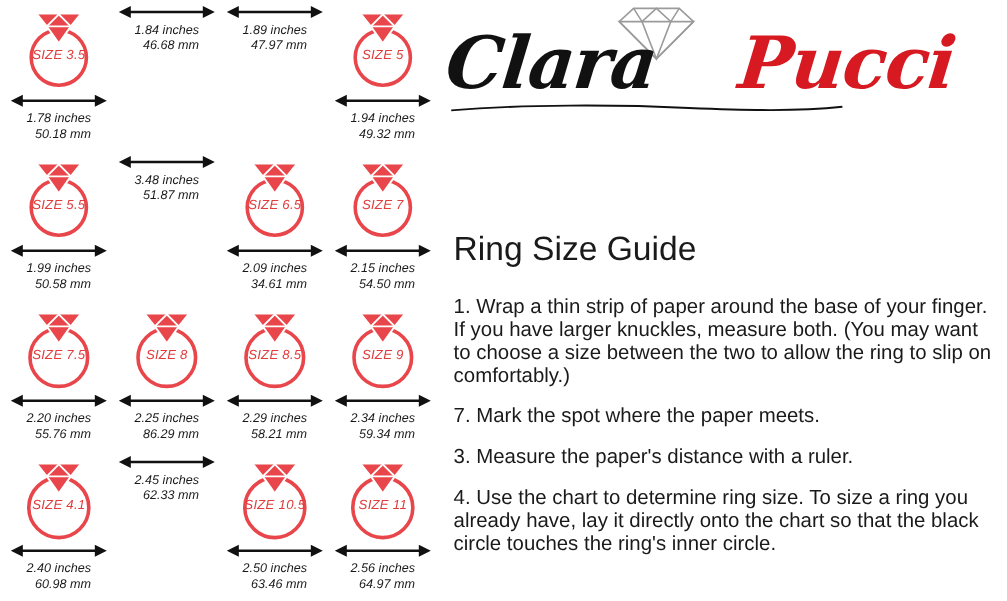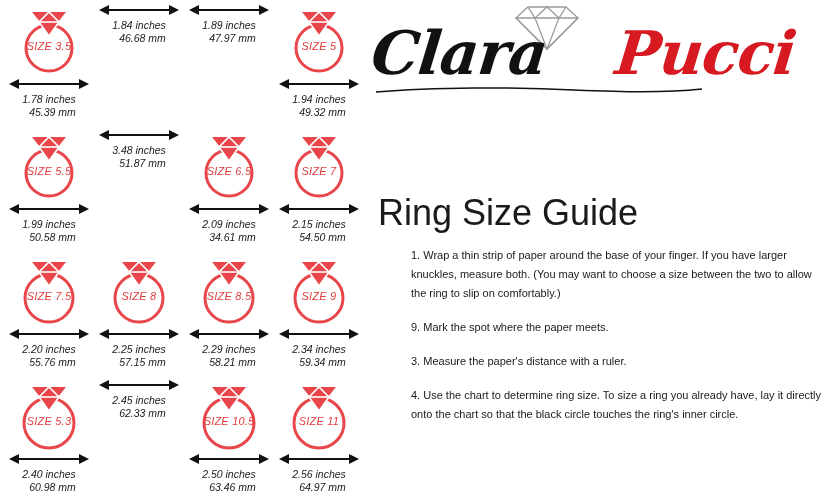--- a/index.html
+++ b/index.html
@@ -107,36 +107,35 @@
   }
   .logo-swash {
     position: absolute;
     left: 8px; top: 86px;
     width: 330px; height: 10px;
   }
 
   .guide-title {
     position: absolute;
     left: 12px; top: 192px;
-    font-size: 36px;
+    font-size: 28px;
     color: #1a1a1a;
     font-family: "Liberation Sans", sans-serif;
     text-align: right;
   }
   .steps {
     position: absolute;
     left: 12px; top: 246px;
     width: 452px;
   }
   .step {
-    font-size: 11px;
+    font-size: 17px;
     line-height: 19px;
     color: #1a1a1a;
     margin-bottom: 15px;
-    margin-left: 33px;
   }
 </style>
 </head>
 <body>
 
 <div class="page">
 
   <div class="chart">
     <div class="chart-row">
       <div class="cell">
@@ -152,21 +151,21 @@
         </div>
         <div class="arrow-row">
           <svg width="84" height="14" viewBox="0 0 84 14">
             <line x1="10" y1="7" x2="74" y2="7" stroke="#111" stroke-width="2"></line>
             <path d="M2 7 L12 2 L12 12 Z" fill="#111"></path>
             <path d="M82 7 L72 2 L72 12 Z" fill="#111"></path>
           </svg>
         </div>
         <div class="meas">
           <div>1.78 inches</div>
-          <div>45.39 mm</div>
+          <div>50.18 mm</div>
         </div>
       </div>
       <div class="cell">
         <div class="arrow-row">
           <svg width="84" height="14" viewBox="0 0 84 14">
             <line x1="10" y1="7" x2="74" y2="7" stroke="#111" stroke-width="2"></line>
             <path d="M2 7 L12 2 L12 12 Z" fill="#111"></path>
             <path d="M82 7 L72 2 L72 12 Z" fill="#111"></path>
           </svg>
         </div>
@@ -335,21 +334,21 @@
         </div>
         <div class="arrow-row">
           <svg width="84" height="14" viewBox="0 0 84 14">
             <line x1="10" y1="7" x2="74" y2="7" stroke="#111" stroke-width="2"></line>
             <path d="M2 7 L12 2 L12 12 Z" fill="#111"></path>
             <path d="M82 7 L72 2 L72 12 Z" fill="#111"></path>
           </svg>
         </div>
         <div class="meas">
           <div>2.25 inches</div>
-          <div>57.15 mm</div>
+          <div>86.29 mm</div>
         </div>
       </div>
       <div class="cell">
         <div class="ring-wrap">
           <svg class="ring-svg" width="88" height="72" viewBox="0 0 88 72">
             <circle cx="44" cy="44" r="24" fill="none" stroke="#e8464a" stroke-width="3"></circle>
             <path d="M26 8 L62 8 L44 32 Z" fill="#e8464a"></path>
             <path d="M26 8 L34 18 L44 8 L54 18 L62 8" fill="none" stroke="#ffffff" stroke-width="1.6"></path>
             <path d="M34 18 L44 32 L54 18" fill="none" stroke="#ffffff" stroke-width="1.6"></path>
             <path d="M34 18 L54 18" stroke="#ffffff" stroke-width="1.6" fill="none"></path>
@@ -396,21 +395,21 @@
     <div class="chart-row">
       <div class="cell">
         <div class="ring-wrap">
           <svg class="ring-svg" width="88" height="72" viewBox="0 0 88 72">
             <circle cx="44" cy="44" r="25" fill="none" stroke="#e8464a" stroke-width="3"></circle>
             <path d="M26 8 L62 8 L44 32 Z" fill="#e8464a"></path>
             <path d="M26 8 L34 18 L44 8 L54 18 L62 8" fill="none" stroke="#ffffff" stroke-width="1.6"></path>
             <path d="M34 18 L44 32 L54 18" fill="none" stroke="#ffffff" stroke-width="1.6"></path>
             <path d="M34 18 L54 18" stroke="#ffffff" stroke-width="1.6" fill="none"></path>
           </svg>
-          <div class="size-label">SIZE 5.3</div>
+          <div class="size-label">SIZE 4.1</div>
         </div>
         <div class="arrow-row">
           <svg width="84" height="14" viewBox="0 0 84 14">
             <line x1="10" y1="7" x2="74" y2="7" stroke="#111" stroke-width="2"></line>
             <path d="M2 7 L12 2 L12 12 Z" fill="#111"></path>
             <path d="M82 7 L72 2 L72 12 Z" fill="#111"></path>
           </svg>
         </div>
         <div class="meas">
           <div>2.40 inches</div>
@@ -495,18 +494,18 @@
       <div class="logo-pucci">Pucci</div>
       <svg class="logo-swash" width="330" height="10" viewBox="0 0 330 10">
         <path d="M2 6 C 60 1, 140 1, 200 4 C 250 6, 290 7, 328 3" fill="none" stroke="#111" stroke-width="1.6"></path>
       </svg>
     </div>
 
     <div class="guide-title">Ring Size Guide</div>
 
     <div class="steps">
       <div class="step">1.  Wrap a thin strip of paper around the base of your finger. If you have larger knuckles, measure both. (You may want to choose a size between the two to allow the ring to slip on comfortably.)</div>
-      <div class="step">9.  Mark the spot where the paper meets.</div>
+      <div class="step">7.  Mark the spot where the paper meets.</div>
       <div class="step">3.  Measure the paper's distance with a ruler.</div>
       <div class="step">4.  Use the chart to determine ring size. To size a ring you already have, lay it directly onto the chart so that the black circle touches the ring's inner circle.</div>
     </div>
   </div>
 </div>
 
 </body></html>

